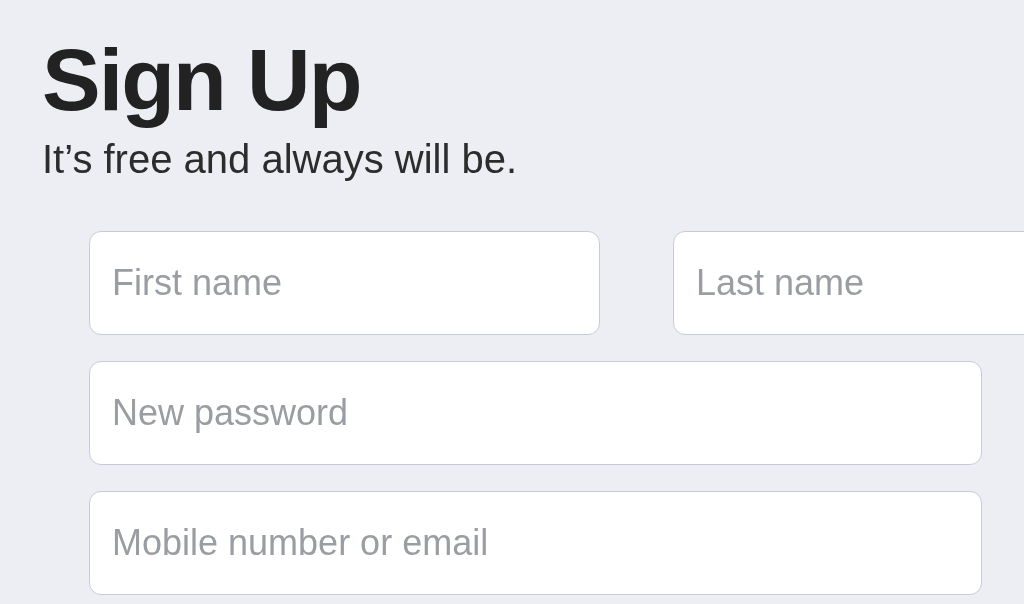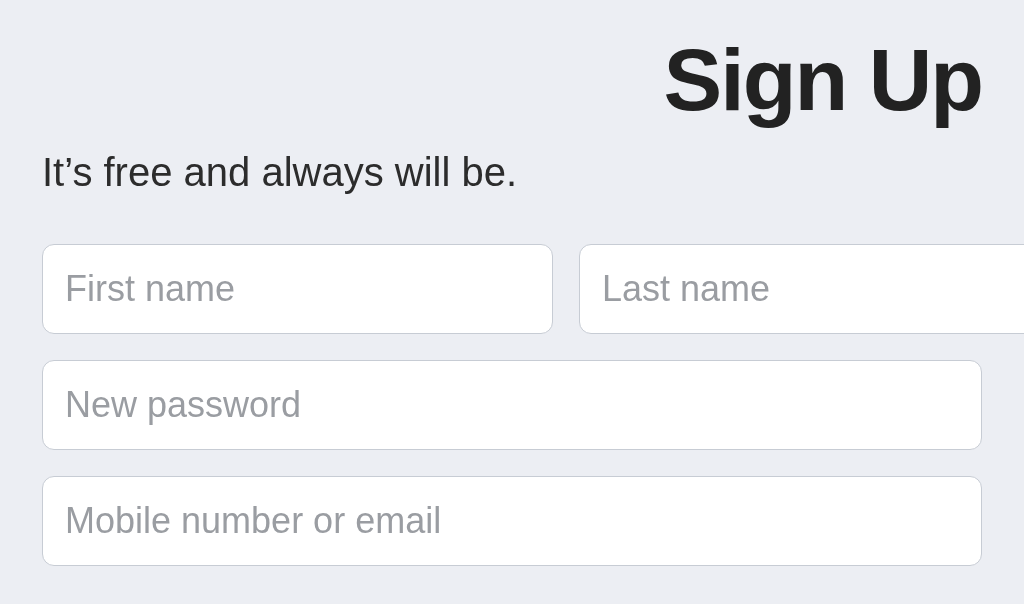--- a/index.html
+++ b/index.html
@@ -16,51 +16,51 @@
   }
   .container {
     padding: 36px 42px 0 42px;
   }
   .title {
     font-size: 88px;
     font-weight: 700;
     color: #222222;
     letter-spacing: -2px;
     line-height: 1.0;
-    text-align: right;
   }
   .subtitle {
     font-size: 40px;
     font-weight: 400;
     color: #2c2c2c;
-    margin-top: 24px;
+    margin-top: 11px;
     line-height: 1.2;
   }
   .form {
     margin-top: 48px;
   }
   .row {
     display: flex;
     gap: 26px;
     margin-bottom: 26px;
   }
   .row.single {
     gap: 0;
   }
   .input {
     flex: 1;
-    height: 90px;
+    height: 104px;
     border: 1.5px solid #c7ccd4;
     border-radius: 12px;
     background: #ffffff;
     font-size: 36px;
     color: #222222;
     padding: 0 22px;
     outline: none;
     font-family: inherit;
+    margin-left: 47px;
   }
   .input::placeholder {
     color: #9a9da2;
     opacity: 1;
   }
 </style>
 </head>
 <body>
 
 <div class="container">

